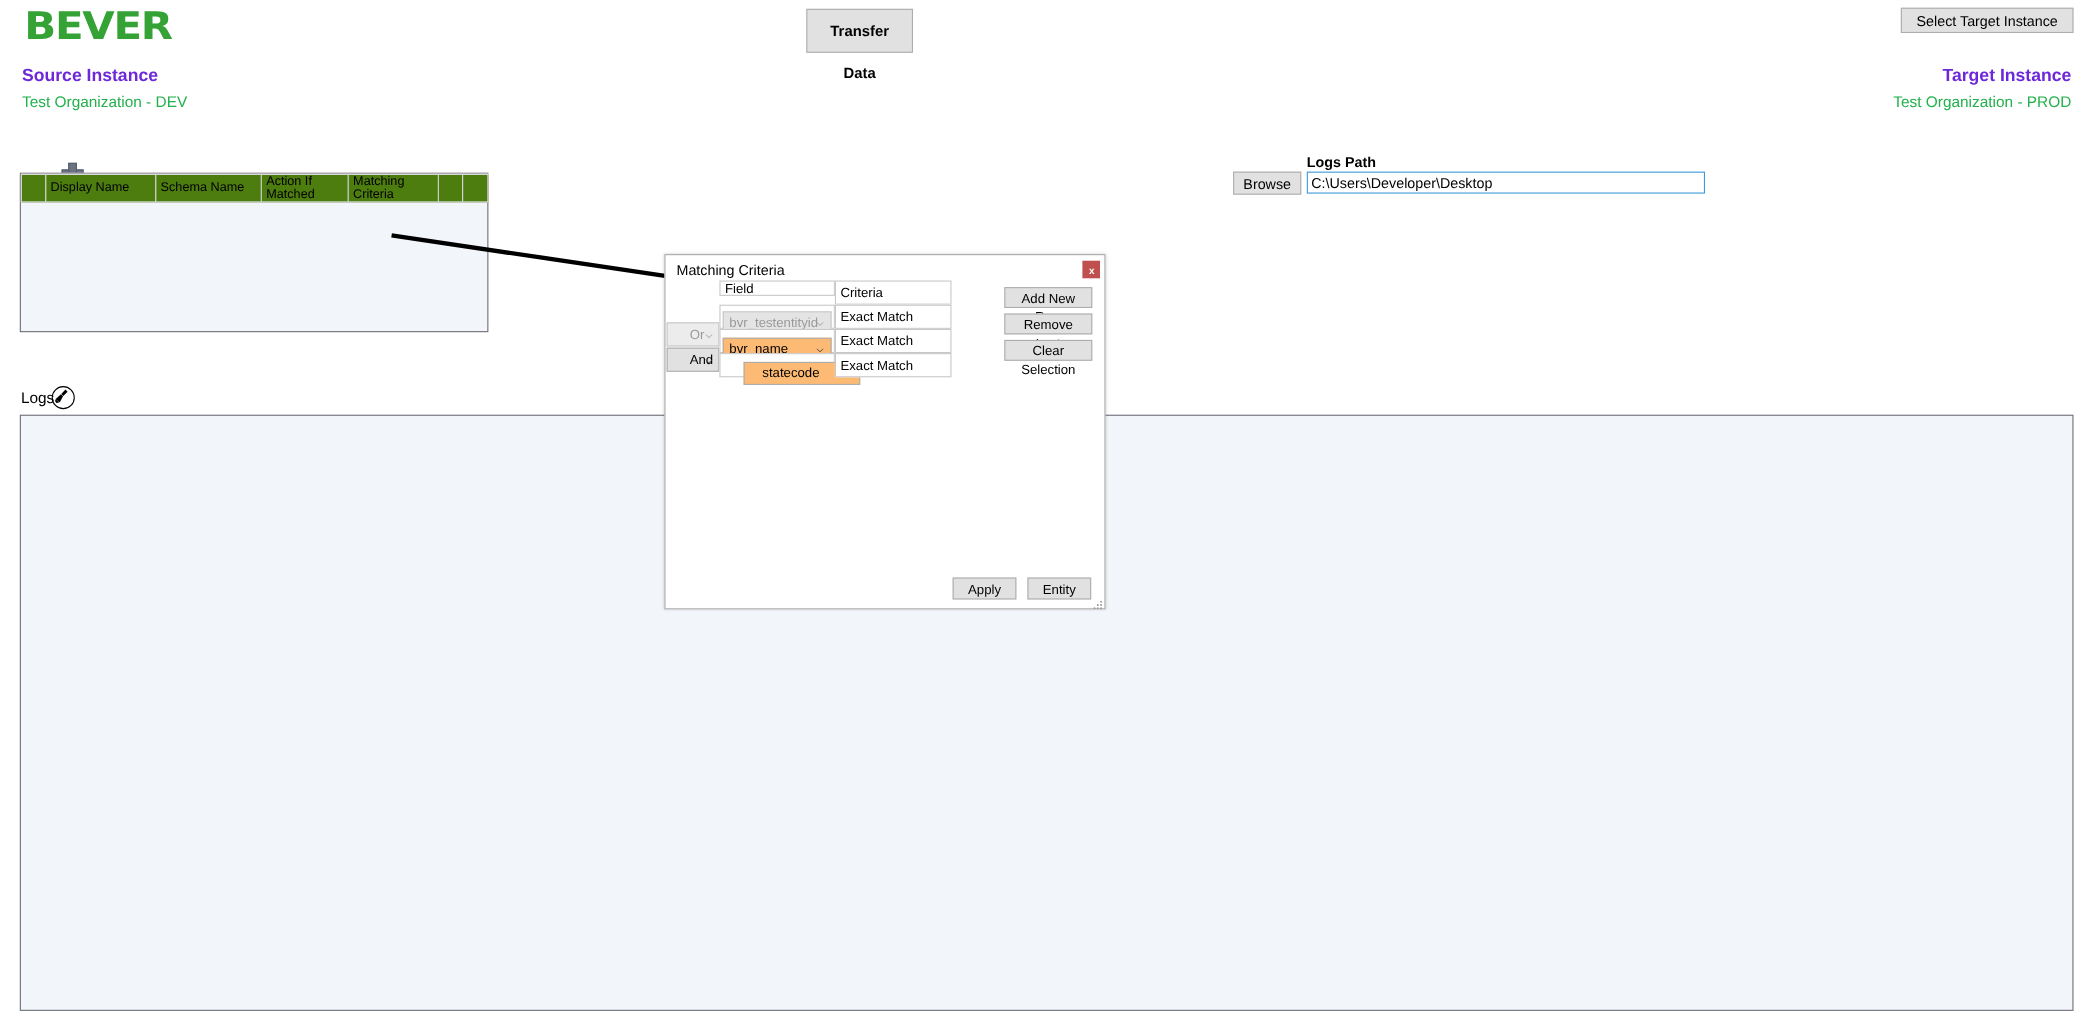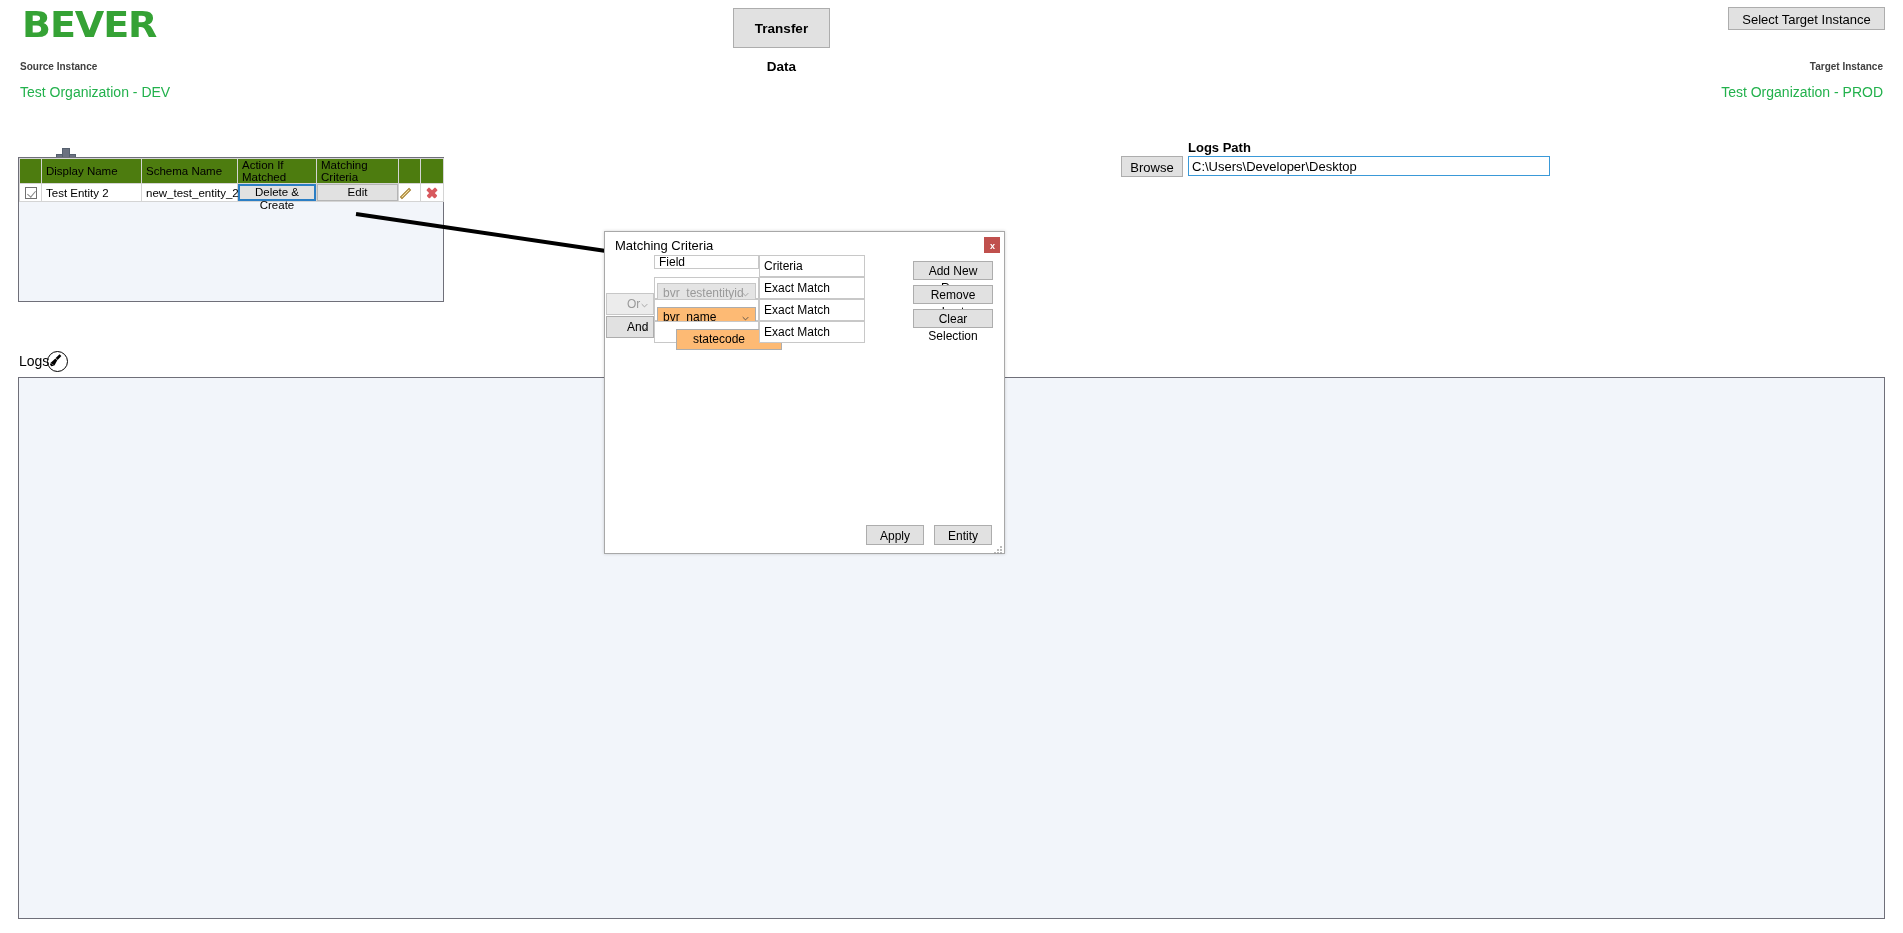--- a/index.html
+++ b/index.html
@@ -60,22 +60,22 @@
     width: 157px;
     height: 23px;
     line-height: 21px;
     font-size: 13px;
   }
 
   
   .inst-title {
     position: absolute;
     font-weight: bold;
-    font-size: 10px;
-    color: #404040;
+    font-size: 16px;
+    color: #6d28d9;
   }
   .inst-sub {
     position: absolute;
     font-size: 14px;
     color: #22b14c;
   }
   #source-title { left: 20px; top: 61px; }
   #source-sub   { left: 20px; top: 84px; }
   #target-title { right: 20px; top: 61px; text-align: right; }
   #target-sub   { right: 20px; top: 84px; text-align: right; margin-left: 22px; }
@@ -449,39 +449,20 @@
         <th></th>
         <th>Display Name</th>
         <th>Schema Name</th>
         <th>Action If Matched</th>
         <th>Matching Criteria</th>
         <th></th>
         <th></th>
       </tr>
     </thead>
     <tbody>
-      <tr>
-        <td class="ctr">
-          <span class="grid-chk"></span>
-        </td>
-        <td class="txt">Test Entity 2</td>
-        <td class="txt">new_test_entity_2</td>
-        <td>
-          <span class="cellbtn focused">Delete &amp; Create</span>
-        </td>
-        <td>
-          <span class="cellbtn">Edit</span>
-        </td>
-        <td class="ctr">
-          <span class="icon-pencil"></span>
-        </td>
-        <td class="ctr">
-          <span class="icon-x"></span>
-        </td>
-      </tr>
     </tbody>
   </table>
 </div>
 
 <div id="logs-path-label">Logs Path</div>
 <button class="winbtn" id="browse-btn">Browse</button>
 <input id="logs-path-input" type="text" value="C:\Users\Developer\Desktop" style="">
 
 <div id="logs-label">Logs</div>
 <div id="clear-logs-icon">

